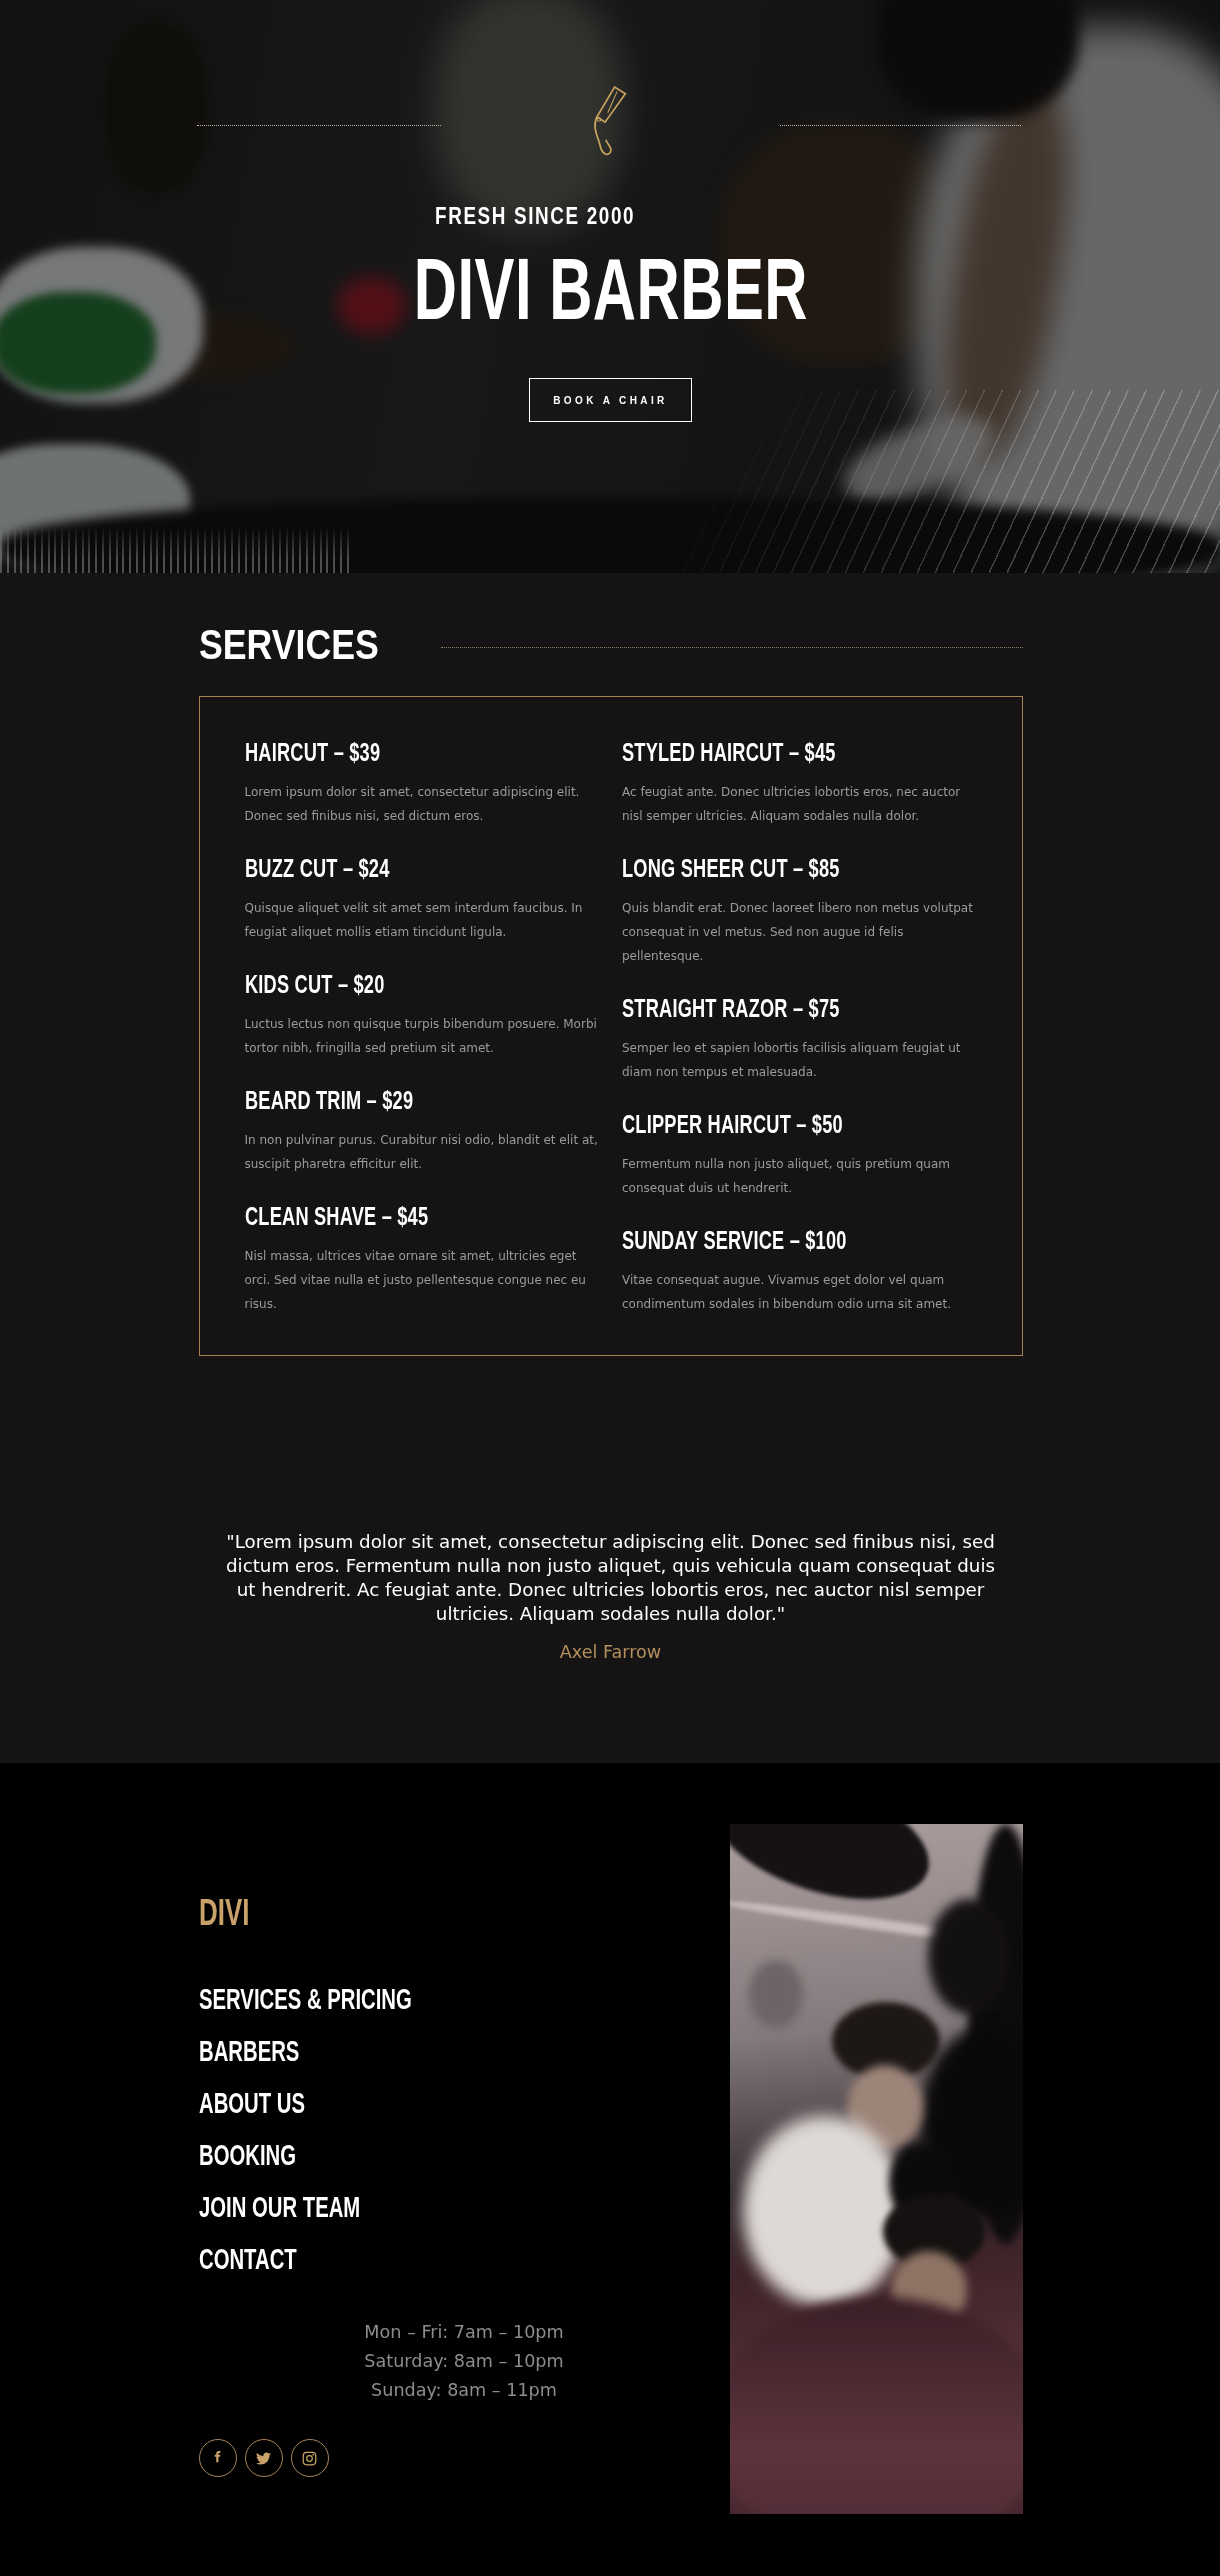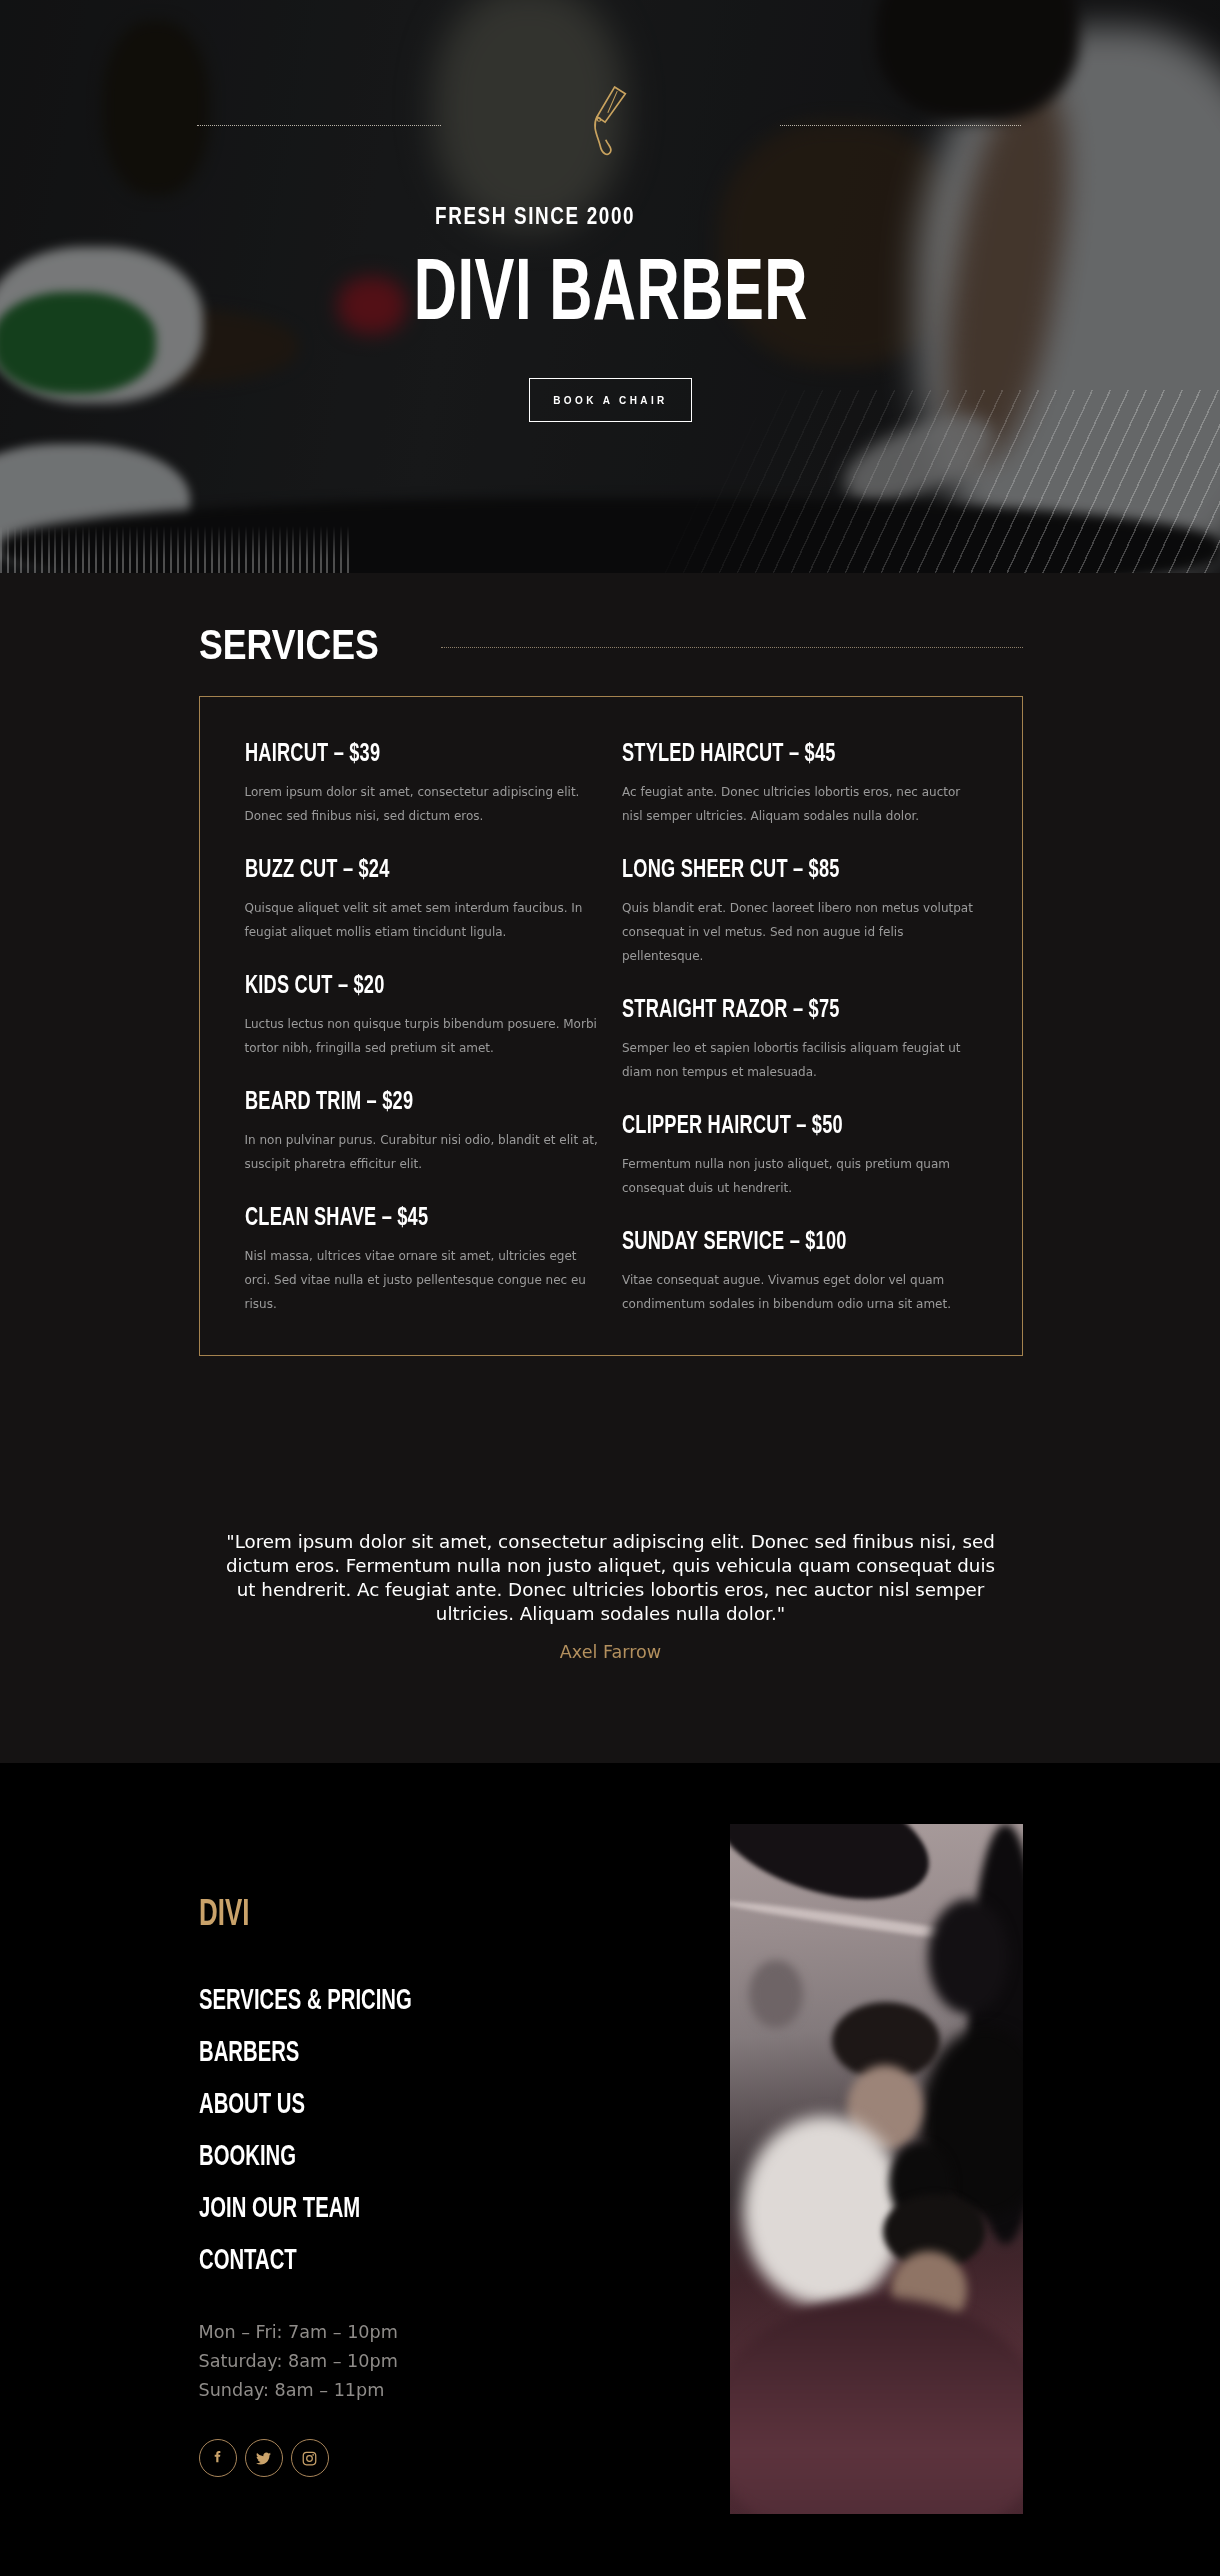--- a/index.html
+++ b/index.html
@@ -73,21 +73,21 @@
   .quote { width:787px; margin:68px auto 0; color:#ffffff; font-size:18.3px; line-height:24px; }
   .quote-author { margin-top:16.3px; color:#b3905e; font-size:17.6px; }
 
   
   .footer { width:1221px; height:813px; background:#000000; overflow:hidden; }
   .fwrap { width:824px; margin:0 auto; display:flex; align-items:flex-start; }
   .fleft { flex:1; padding-top:131px; }
   .flogo { color:#c9a26a; font-size:37px; line-height:1; }
   .fnav { margin-top:42px; }
   .fnav a { display:block; color:#fff; text-decoration:none; font-size:29px; line-height:52px; }
-  .fhours { margin-top:33px; font-size:17.6px; line-height:29px; color:#8f8c89; }
+  .fhours { margin-top:33px; font-size:17.6px; line-height:29px; color:#8f8c89;text-align:center; }
   .fsocial { margin-top:34px; display:flex; gap:8.1px; }
   .circ { width:38px; height:38px; border:1.4px solid #a8855a; border-radius:50%;
           display:flex; align-items:center; justify-content:center; cursor:pointer; background:transparent; }
   .circ svg { display:block; }
 
   .fimg { position:relative; margin-top:61px; width:293px; height:690px; overflow:hidden;
           background:linear-gradient(175deg,#a99c9c 0%,#988c8d 16%,#837a7c 30%,#5a5053 42%,#352d30 52%,#3f242a 64%,#552f38 80%,#482730 100%); }
   .fimg .blob { position:absolute; border-radius:50%; }
   .fi-shelf   { left:-20.3px; top:-41px; width:224px; height:108px; background:#151114; transform:rotate(18deg); border-radius:0; filter:blur(2px); }
   .fi-shelfline { left:-13.6px; top:95px; width:325px; height:11px; background:#cfc3c2; transform:rotate(8deg); border-radius:5.4px; filter:blur(2px); opacity:.9; }

